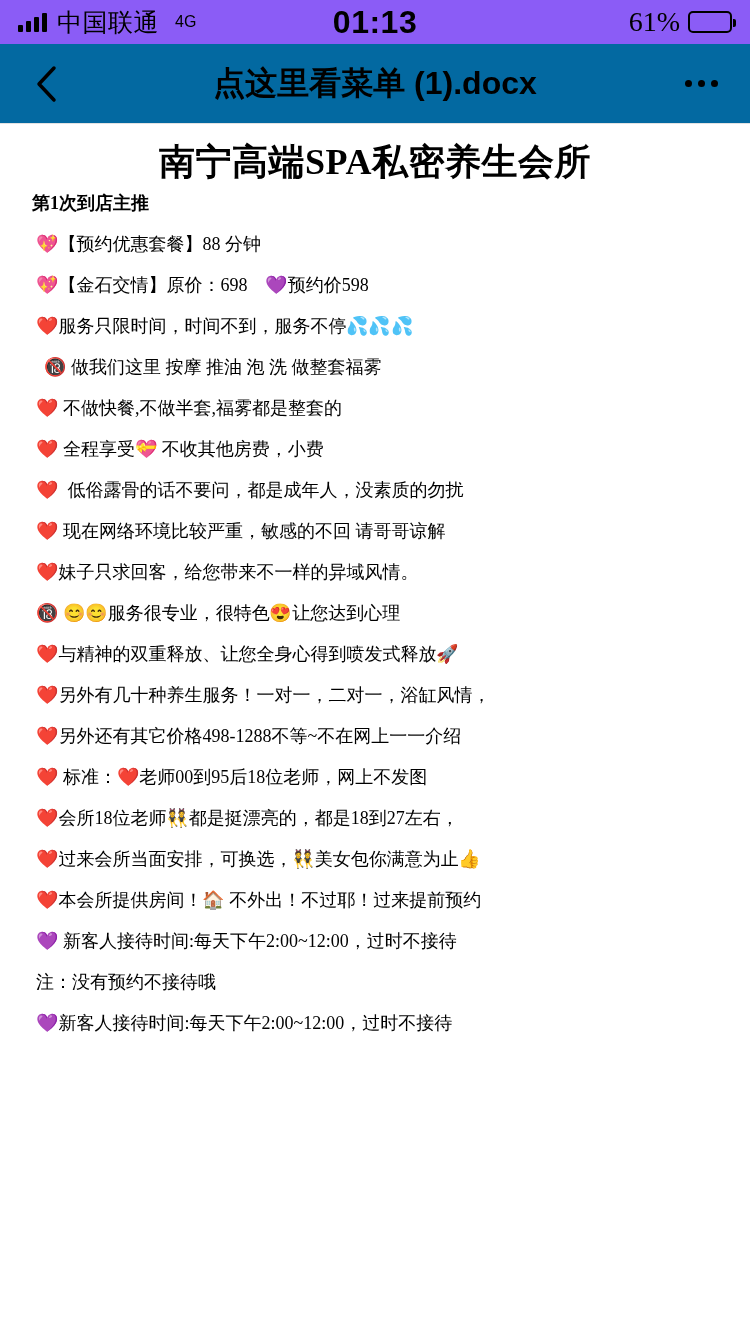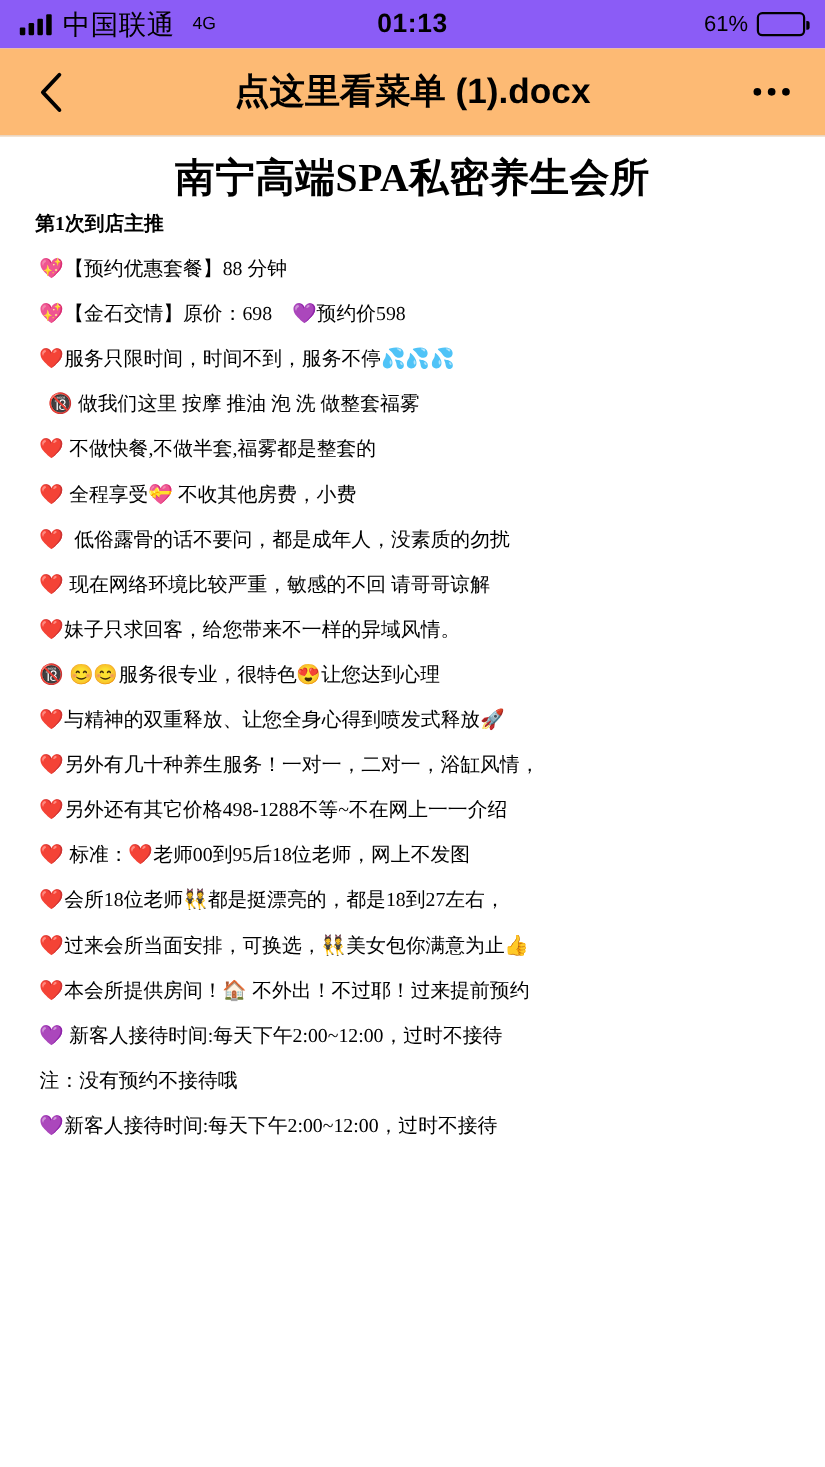--- a/index.html
+++ b/index.html
@@ -41,31 +41,32 @@
   .signal-bars i:nth-child(1) { height: 7px; }
   .signal-bars i:nth-child(2) { height: 11px; }
   .signal-bars i:nth-child(3) { height: 15px; }
   .signal-bars i:nth-child(4) { height: 19px; }
   .carrier { font-size: 25px; letter-spacing: 0.5px; }
   .net-type { font-size: 16px; margin-left: 6px; }
   .status-time {
     position: absolute;
     left: 0; right: 0;
     text-align: center;
-    font-size: 24px;
+    font-size: 32px;
     font-weight: 600;
     letter-spacing: 0.5px;
     pointer-events: none;
   }
   .status-right {
     margin-left: auto;
     display: flex;
     align-items: center;
     gap: 8px;
-    font-size: 20px;
+    font-size: 28px;
+    font-family: Liberation Serif, serif;
   }
   .battery {
     width: 44px; height: 22px;
     border: 2px solid #000;
     border-radius: 5px;
     position: relative;
     padding: 2px;
   }
   .battery::after {
     content: "";
@@ -78,21 +79,21 @@
   .battery-fill {
     height: 100%;
     width: 61%;
     background: #000;
     border-radius: 2px;
   }
 
   
   .nav-bar {
     height: 80px;
-    background: #fdba74;
+    background: #0369a1;
     display: flex;
     align-items: center;
     padding: 0 24px;
     position: relative;
     border-bottom: 1px solid #e2e2e2;
   }
   .back-icon {
     width: 44px; height: 44px;
     display: flex; align-items: center; justify-content: center;
     cursor: pointer;

